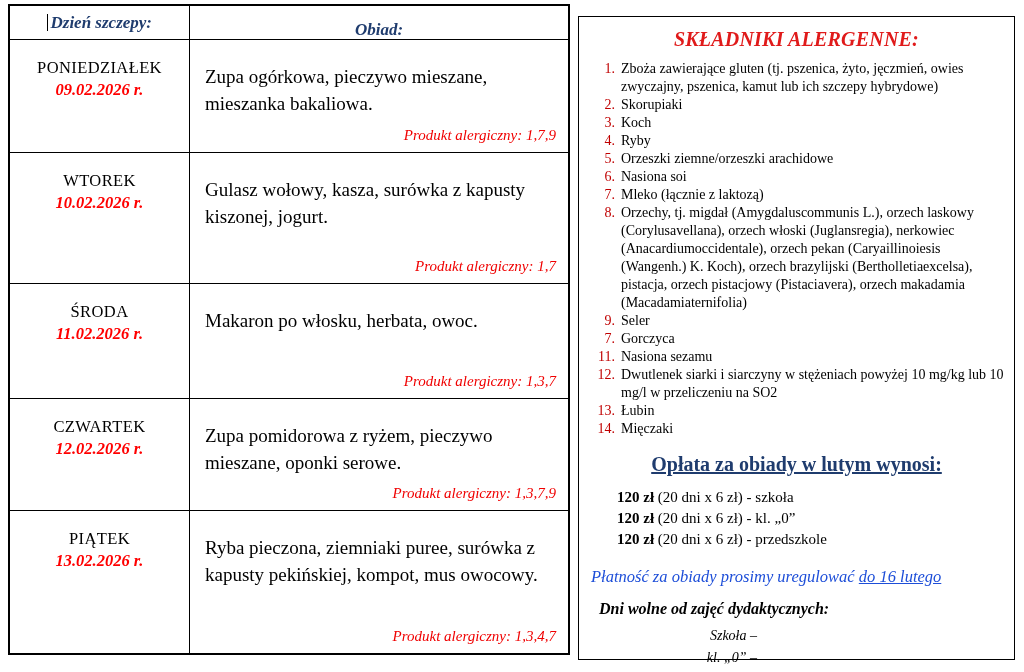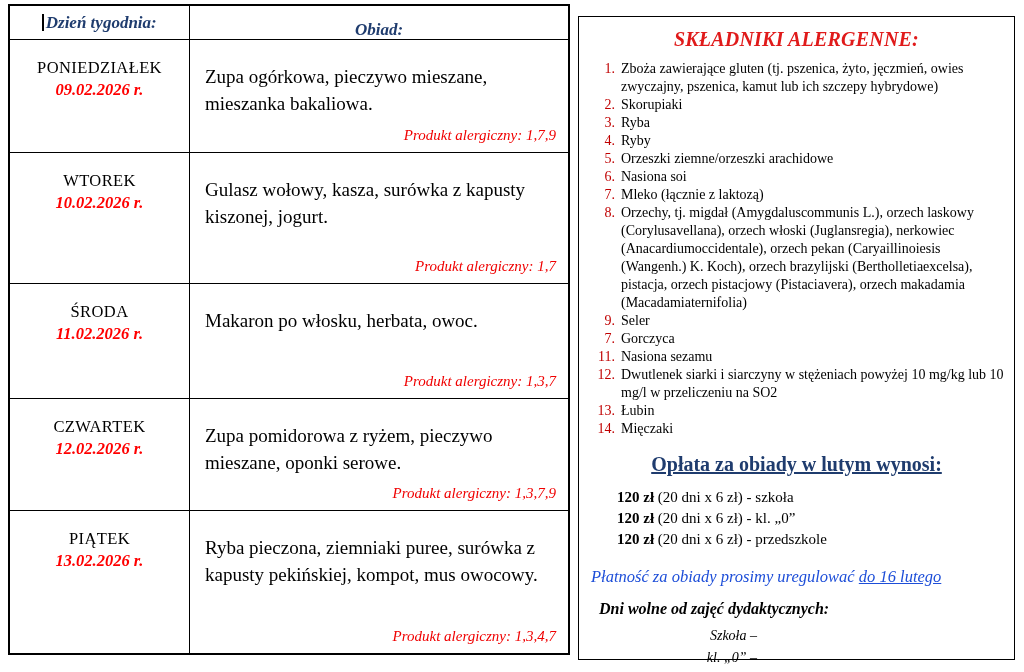--- a/index.html
+++ b/index.html
@@ -51,21 +51,21 @@
 </style>
 </head>
 <body>
 
 <div>
 
   <div class="menu-table">
 
     <div class="cell head">
       <span class="caret"></span>
-      <span>Dzień tygodnia:</span>
+      <span>Dzień szczepy:</span>
     </div>
     <div class="cell head col-meal">
       <span>Obiad:</span>
     </div>
 
     <div class="cell day-cell">
       <div class="day-name">PONIEDZIAŁEK</div>
       <div class="day-date">09.02.2026 r.</div>
     </div>
     <div class="cell col-meal meal-cell">
@@ -117,21 +117,21 @@
       <li>
           <span class="num">1.</span>
           <span class="txt">Zboża zawierające gluten (tj. pszenica, żyto, jęczmień, owies zwyczajny, pszenica, kamut lub ich szczepy hybrydowe)</span>
         </li>
       <li>
           <span class="num">2.</span>
           <span class="txt">Skorupiaki</span>
         </li>
       <li>
           <span class="num">3.</span>
-          <span class="txt">Ryba</span>
+          <span class="txt">Koch</span>
         </li>
       <li>
           <span class="num">4.</span>
           <span class="txt">Ryby</span>
         </li>
       <li>
           <span class="num">5.</span>
           <span class="txt">Orzeszki ziemne/orzeszki arachidowe</span>
         </li>
       <li>

